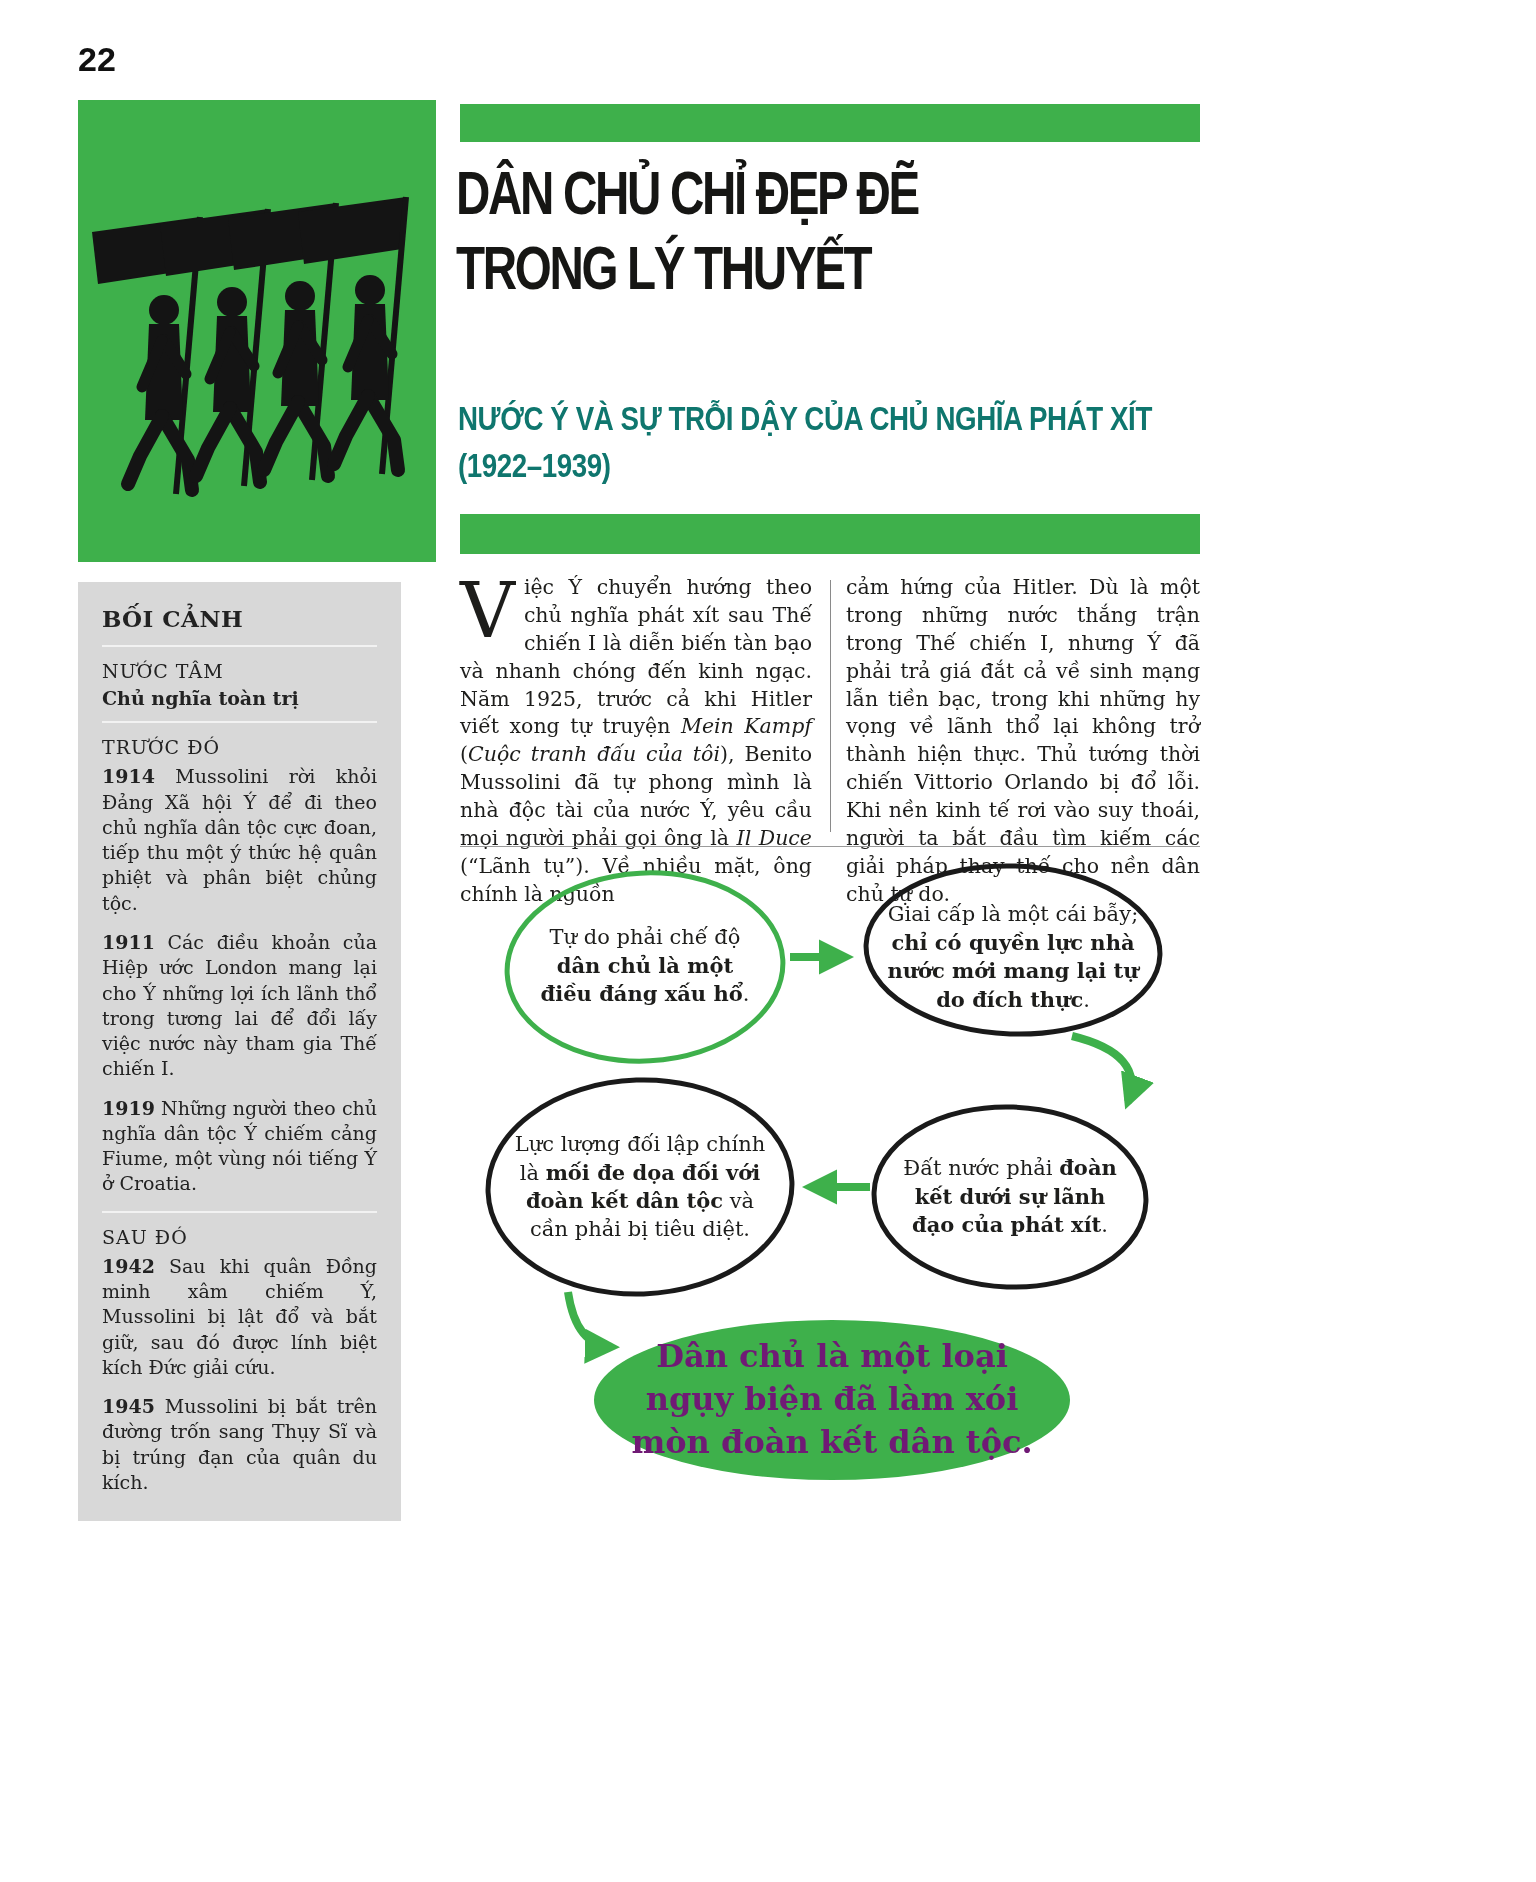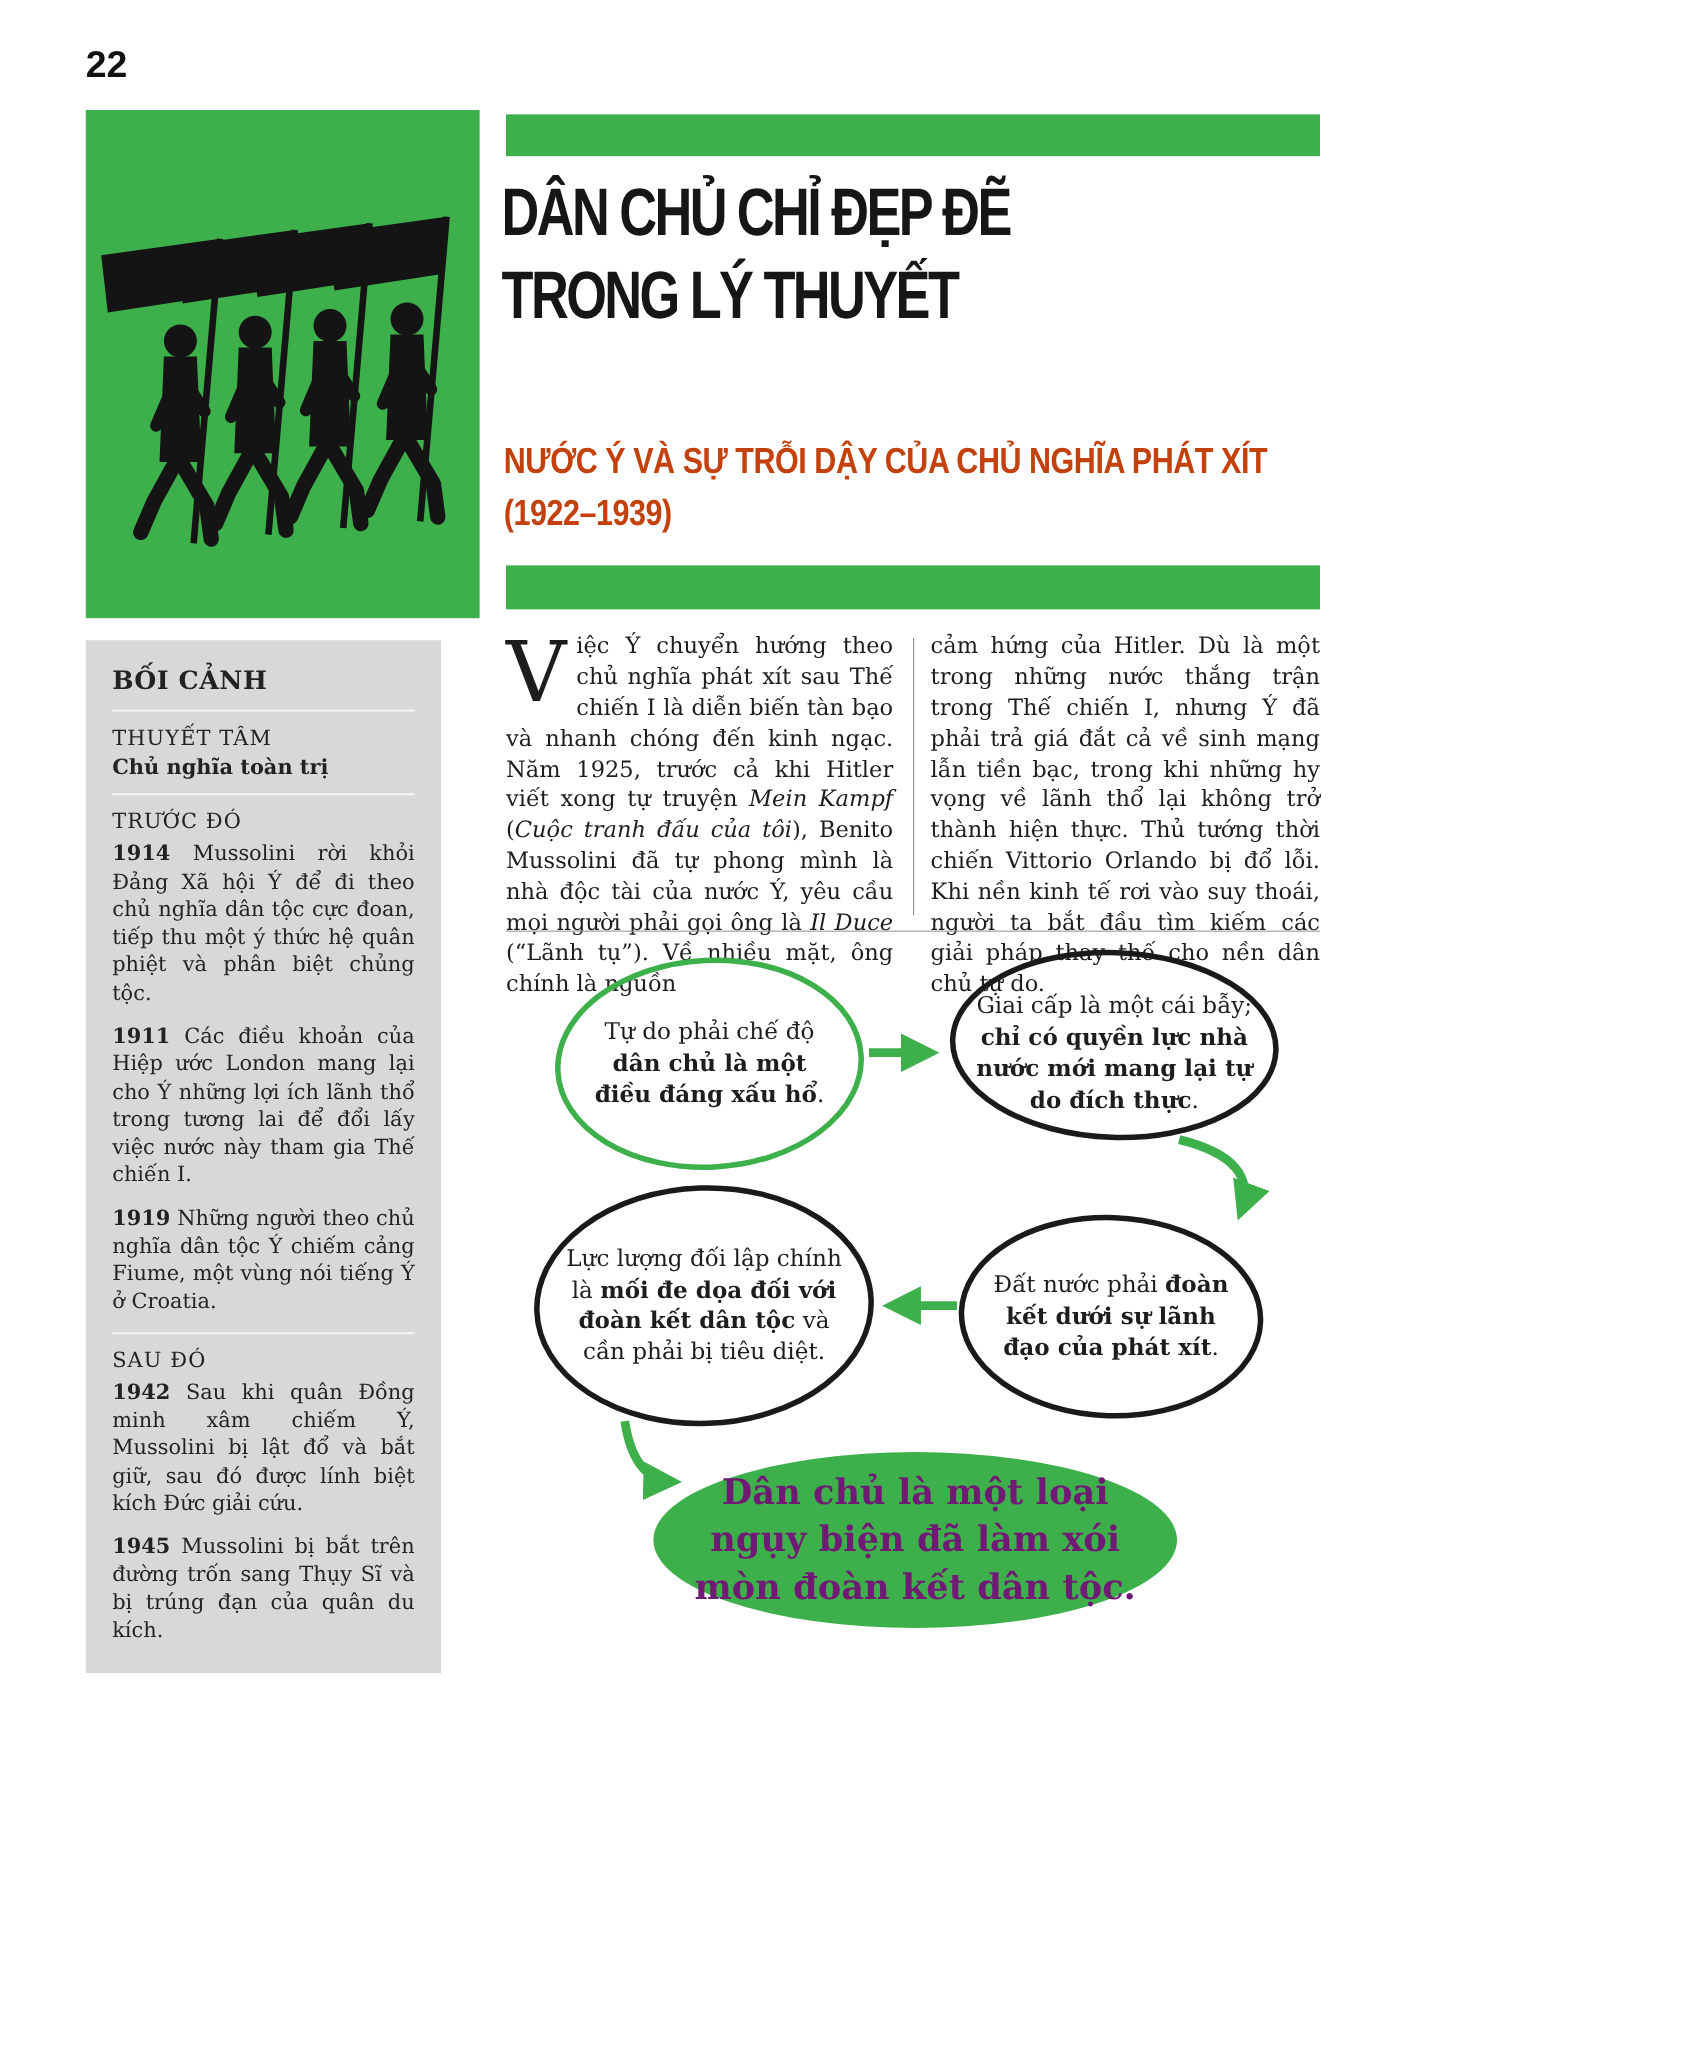--- a/index.html
+++ b/index.html
@@ -16,21 +16,21 @@
 
   
   .bar{left:460px;width:740px;background:#3eb04b;}
   .bar1{top:104px;height:38px;}
   .bar2{top:514px;height:40px;}
 
   
   .title{left:456px;top:156px;width:780px;font-family:"Liberation Sans",sans-serif;font-weight:800;font-size:61px;line-height:1.23;color:#161614;}
   .title .tline{transform:scaleX(0.78);transform-origin:left top;white-space:nowrap;letter-spacing:-3px;}
 
-  .subtitle{left:458px;top:396px;width:780px;font-family:"Liberation Sans",sans-serif;font-weight:bold;font-size:33px;line-height:1.42;color:#c2410c;}
+  .subtitle{left:458px;top:396px;width:780px;font-family:"Liberation Sans",sans-serif;font-weight:bold;font-size:33px;line-height:1.42;color:#0f766e;}
   .subtitle .sline{transform:scaleX(0.84);transform-origin:left top;white-space:nowrap;letter-spacing:-0.5px;}
 
   
   .sidebar{left:78px;top:582px;width:323px;background:#d8d8d8;box-sizing:border-box;padding:22px 24px 26px 24px;font-size:19px;line-height:1.33;color:#222;}
   .sidebar .head{font-size:23px;font-weight:bold;letter-spacing:0.5px;margin:0 0 10px 0;}
   .sidebar .sep{height:2px;background:#f2f2f2;margin:10px 0 12px 0;}
   .sidebar .lbl{letter-spacing:1px;margin:0 0 2px 0;}
   .sidebar .focus{font-weight:bold;margin:0 0 2px 0;}
   .sidebar .entry{margin:0 0 14px 0;text-align:justify;}
   .sidebar .entry:last-child{margin-bottom:0;}
@@ -93,21 +93,21 @@
   <div class="sline">NƯỚC Ý VÀ SỰ TRỖI DẬY CỦA CHỦ NGHĨA PHÁT XÍT</div>
   <div class="sline">(1922–1939)</div>
 </div>
 
 <div class="abs bar bar2"></div>
 
 <div class="abs sidebar">
   <div class="head">BỐI CẢNH</div>
   <div class="sep"></div>
 
-  <div class="lbl">THUYẾT TÂM</div>
+  <div class="lbl">NƯỚC TÂM</div>
   <div class="focus">Chủ nghĩa toàn trị</div>
   <div class="sep"></div>
 
   <div class="lbl" style="margin-bottom:4px;">TRƯỚC ĐÓ</div>
   <div class="entry"><b>1914</b><span> Mussolini rời khỏi Đảng Xã hội Ý để đi theo chủ nghĩa dân tộc cực đoan, tiếp thu một ý thức hệ quân phiệt và phân biệt chủng tộc.</span></div>
   <div class="entry"><b>1911</b><span> Các điều khoản của Hiệp ước London mang lại cho Ý những lợi ích lãnh thổ trong tương lai để đổi lấy việc nước này tham gia Thế chiến I.</span></div>
   <div class="entry"><b>1919</b><span> Những người theo chủ nghĩa dân tộc Ý chiếm cảng Fiume, một vùng nói tiếng Ý ở Croatia.</span></div>
   <div class="sep"></div>
 
   <div class="lbl" style="margin-bottom:4px;">SAU ĐÓ</div>

